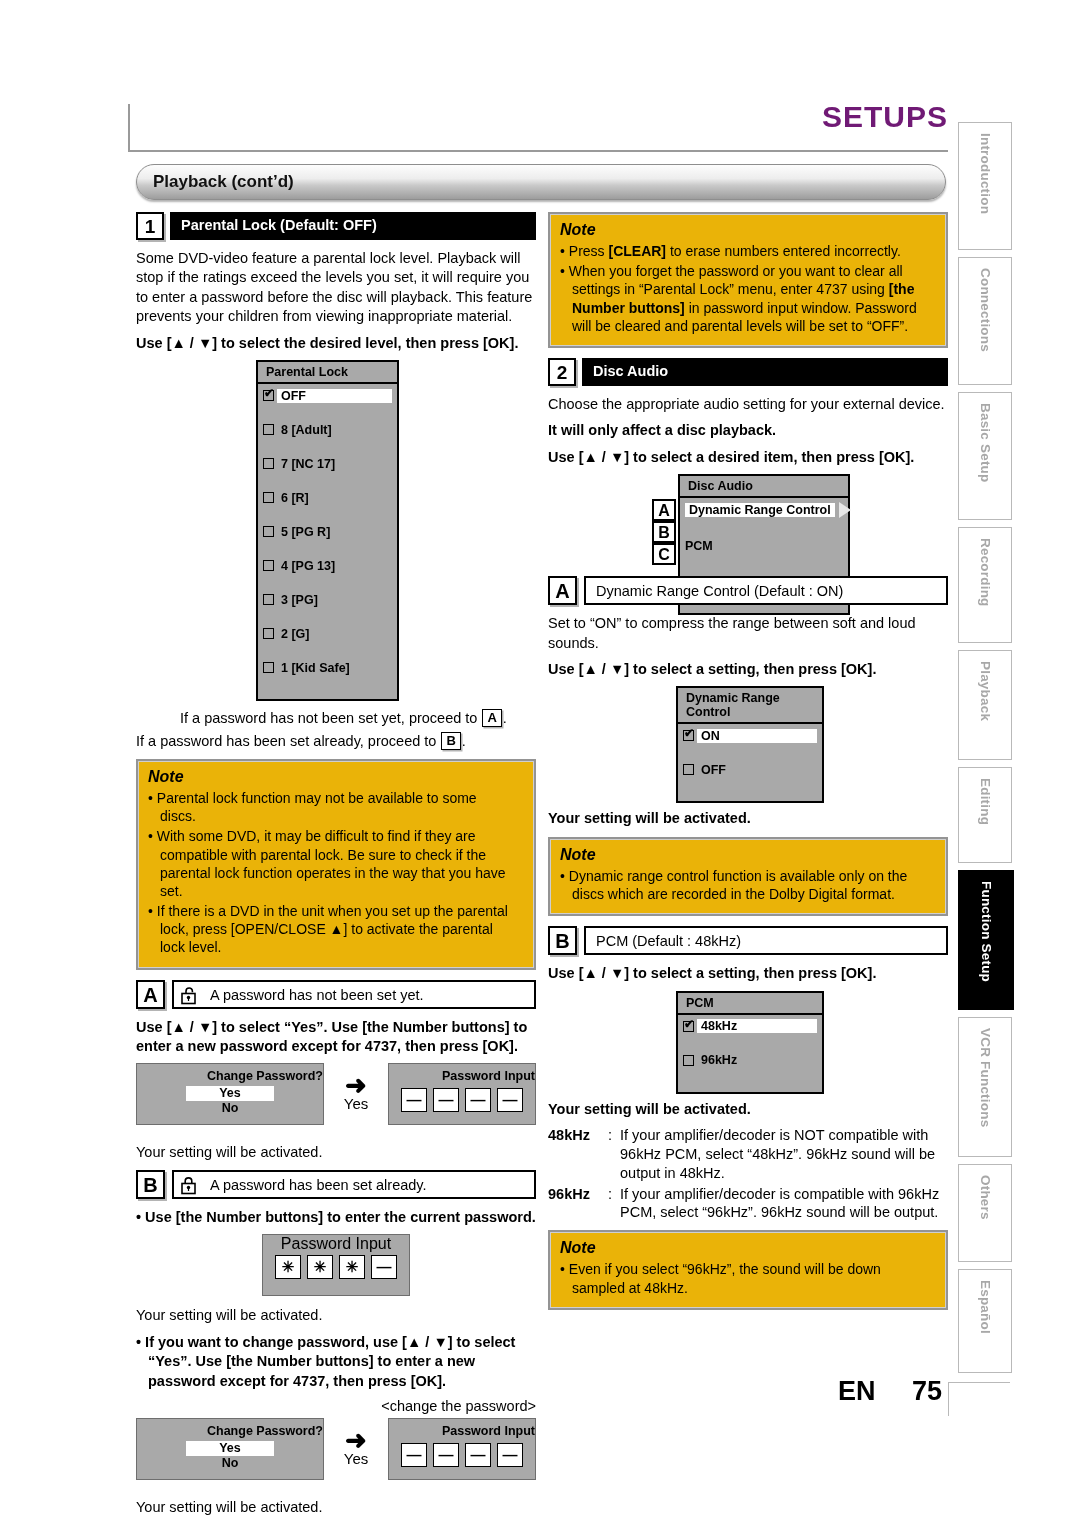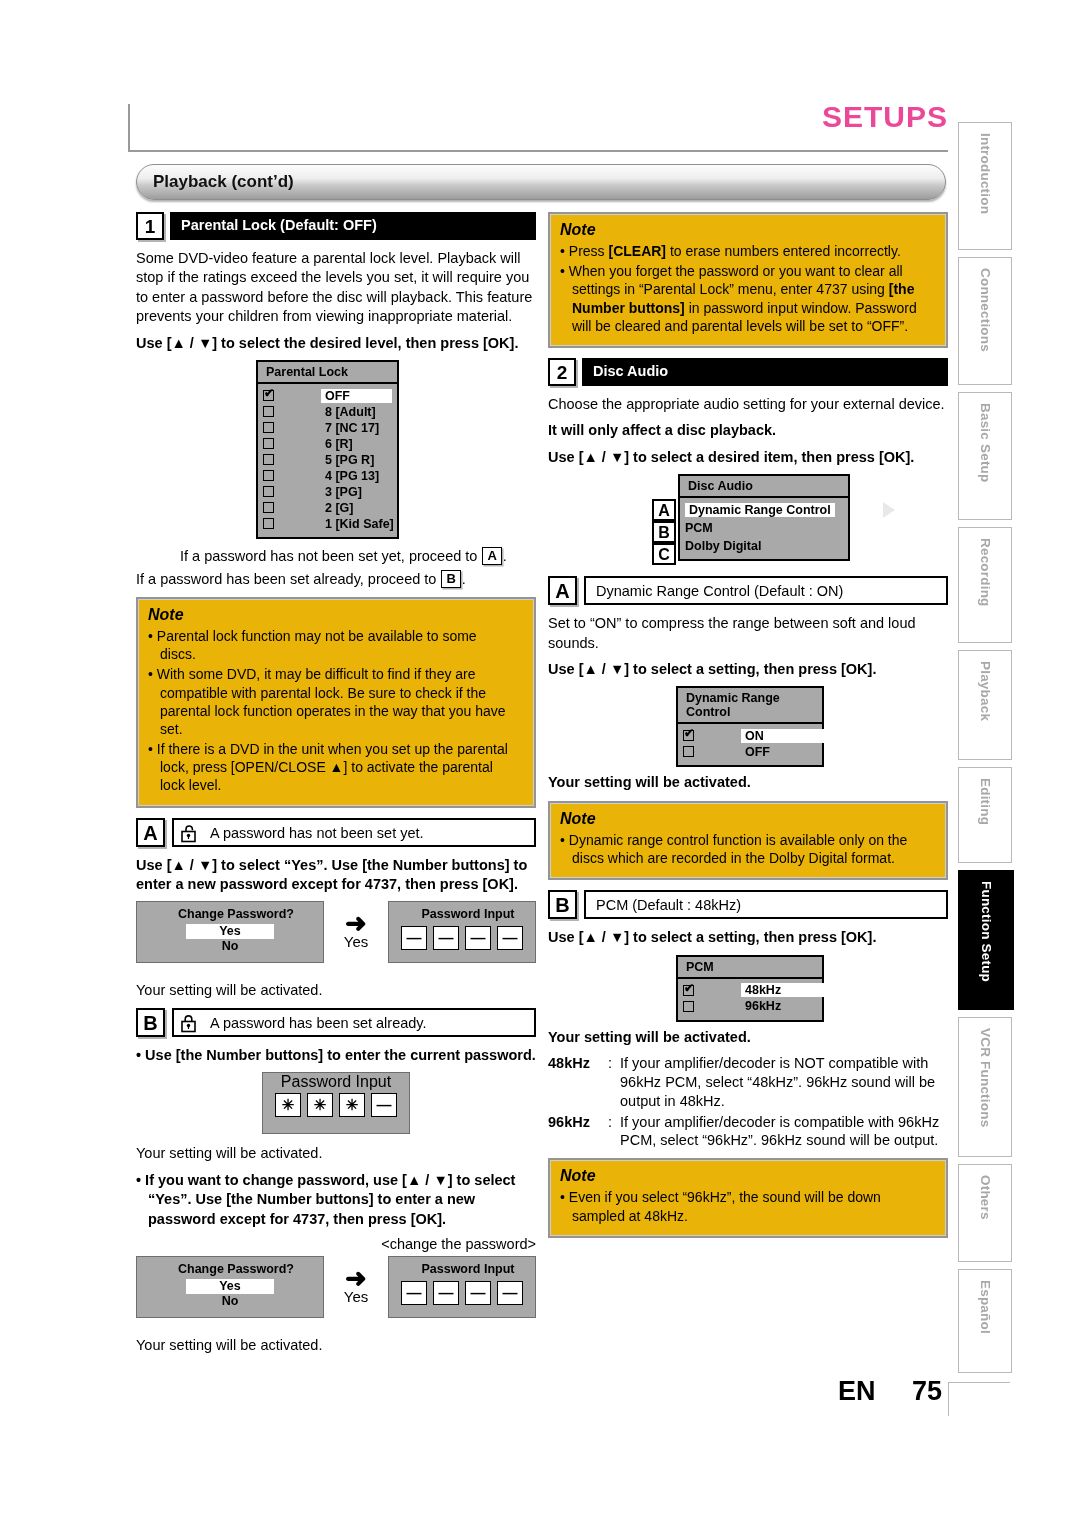--- a/index.html
+++ b/index.html
@@ -17,21 +17,21 @@
 
   
   .header-band {
     position: absolute; left: 128px; top: 104px; width: 820px; height: 48px;
     border-left: 2px solid #9a9a9a;
     border-bottom: 2px solid #9a9a9a;
   }
   .header-title {
     position: absolute; right: 0px; top: -4px;
     font-size: 30px; font-weight: bold; letter-spacing: 1px;
-    color: #ec4899;
+    color: #701a75;
   }
 
   
   .section-bar {
     position: absolute; left: 136px; top: 164px; width: 810px; height: 36px;
     border-radius: 18px;
     background: linear-gradient(to bottom,#fdfdfd 0%, #ededed 40%, #c9c9c9 60%, #9d9d9d 100%);
     border: 1px solid #8e8e8e;
     box-shadow: 0 2px 2px rgba(0,0,0,0.30);
   }
@@ -99,21 +99,21 @@
   .osd {
     background: #a9a9a9; border: 2px solid #000;
     font-size: 12.5px; font-weight: bold; color: #000;
     display: inline-block;
   }
   .osd .osd-title {
     padding: 3px 6px 3px 8px; border-bottom: 2px solid #000;
     font-size: 12.5px; font-weight: bold;
   }
   .osd .osd-body { padding: 4px 5px 5px 5px; }
-  .osd-row { display: flex; align-items: center; height: 15px; margin-bottom: 1px; gap: 44px; }
+  .osd-row { display: flex; align-items: center; height: 15px; margin-bottom: 19px; }
   .cbx {
     width: 11px; height: 11px; border: 1.5px solid #000; background: #a9a9a9;
     margin-right: 7px; position: relative; flex: none;
   }
   .cbx.on::after {
     content: "✔"; position: absolute; left: 0px; top: -4px;
     font-size: 12px; line-height: 12px; color: #000;
   }
   .osd-label { flex: 1; white-space: nowrap; }
   .osd-row.sel .osd-label {
@@ -164,21 +164,21 @@
     position: absolute; left: 7px; top: 5px;
     width: 20px; height: 18px;
   }
 
   
   .flow { position: relative; height: 74px; margin: 4px 0 6px 0; }
   .flow .panel {
     position: absolute; background: #a9a9a9; border: 1px solid #6e6e6e;
     text-align: center;
   }
-  .flow .ptitle { font-size: 12.5px; font-weight: bold; padding: 5px 0 3px 12px; }
+  .flow .ptitle { font-size: 12.5px; font-weight: bold; padding: 5px 0 3px 12px; text-align: right; }
   .yesno { width: 88px; margin: 0 auto; }
   .yesno div { font-size: 12.5px; font-weight: bold; line-height: 15px; }
   .yesno .yes { background: #fff; }
   .arrow-wrap {
     position: absolute; width: 60px; text-align: center;
   }
   .arrow-glyph { font-size: 26px; line-height: 16px; font-weight: bold; }
   .arrow-label { font-size: 15px; margin-top: 2px; }
   .digits { display: flex; justify-content: center; gap: 6px; padding: 2px 0 6px 0; }
   .digit {

